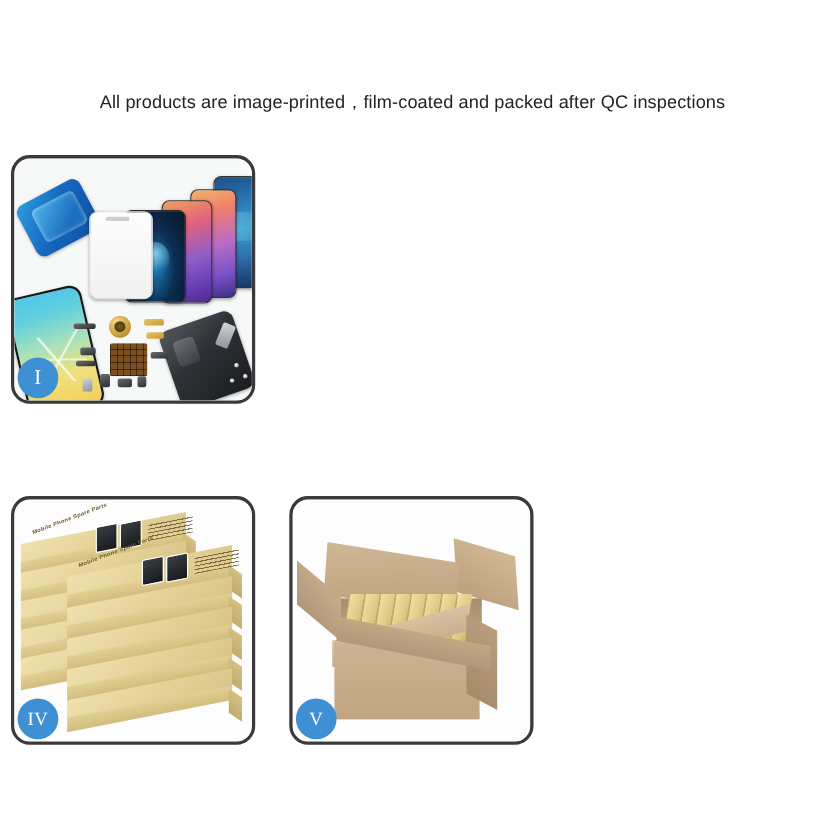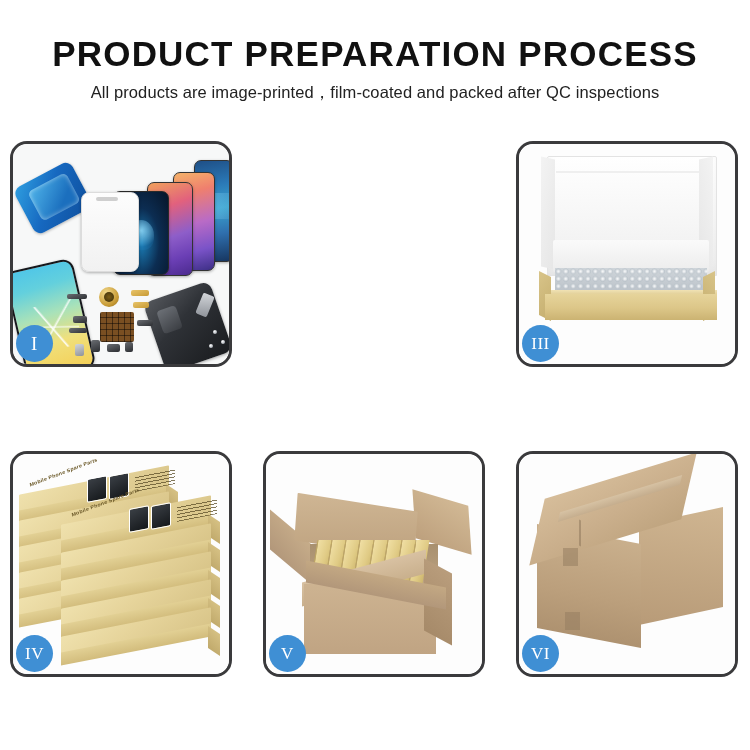--- a/index.html
+++ b/index.html
@@ -526,21 +526,20 @@
   }
   .c-seam {
     position:absolute;
     background: rgba(130,108,82,.45);
   }
 </style>
 </head>
 <body>
 
 <div id="header">
-  <div id="main-title">PRODUCT PREPARATION PROCESS</div>
   <div id="subtitle">All products are image-printed，film-coated and packed after QC inspections</div>
 </div>
 
 <div id="panel-grid">
 
   <div class="panel p-c1 p-r1">
     <div class="inner">
       <div class="pnl1-bg"></div>
 
       <div class="phone-lcd lcd-blue"></div>
@@ -568,35 +567,20 @@
       <div class="part silver" style="left:186px; top:150px; width:12px; height:22px; transform:rotate(22deg);"></div>
       <div class="screws" style="left:200px; top:186px;"></div>
       <div class="screws" style="left:208px; top:196px;"></div>
       <div class="screws" style="left:196px; top:200px;"></div>
 
       <div class="badge">I</div>
     </div>
   </div>
 
 
-  <div class="panel p-c3 p-r1">
-    <div class="inner">
-      <div class="pnl3-bg"></div>
-      <div class="p3-lid"></div>
-      <div class="p3-lid-fold-l"></div>
-      <div class="p3-lid-fold-r"></div>
-      <div class="p3-foam"></div>
-      <div class="p3-bubbles"></div>
-      <div class="p3-tray-rim"></div>
-      <div class="p3-tray-left"></div>
-      <div class="p3-tray-right"></div>
-      <div class="p3-tray-front"></div>
-      <div class="badge narrow">III</div>
-    </div>
-  </div>
 
   <div class="panel p-c1 p-r2">
     <div class="inner">
       <div class="pnl4-bg"></div>
       <div class="stack">
 
         <div class="sbox" style="left:6px; top:26px;">
           <div class="top"></div>
             <div class="front"></div>
             <div class="side"></div>
@@ -682,27 +666,14 @@
 
       <div class="v-body-top-l"></div>
       <div class="v-body"></div>
       <div class="v-body-side"></div>
       <div class="v-flap-front"></div>
 
       <div class="badge narrow">V</div>
     </div>
   </div>
 
-  <div class="panel p-c3 p-r2">
-    <div class="inner">
-      <div class="pnl6-bg"></div>
-      <div class="c-side"></div>
-      <div class="c-front"></div>
-      <div class="c-top"></div>
-      <div class="c-tape"></div>
-      <div class="c-tab" style="left:44px; top:94px;"></div>
-      <div class="c-tab" style="left:46px; top:158px;"></div>
-      <div class="c-seam" style="left:60px; top:66px; width:2px; height:26px; transform:skewY(22deg);"></div>
-      <div class="badge narrow">VI</div>
-    </div>
-  </div>
 
 </div>
 
 </body></html>

